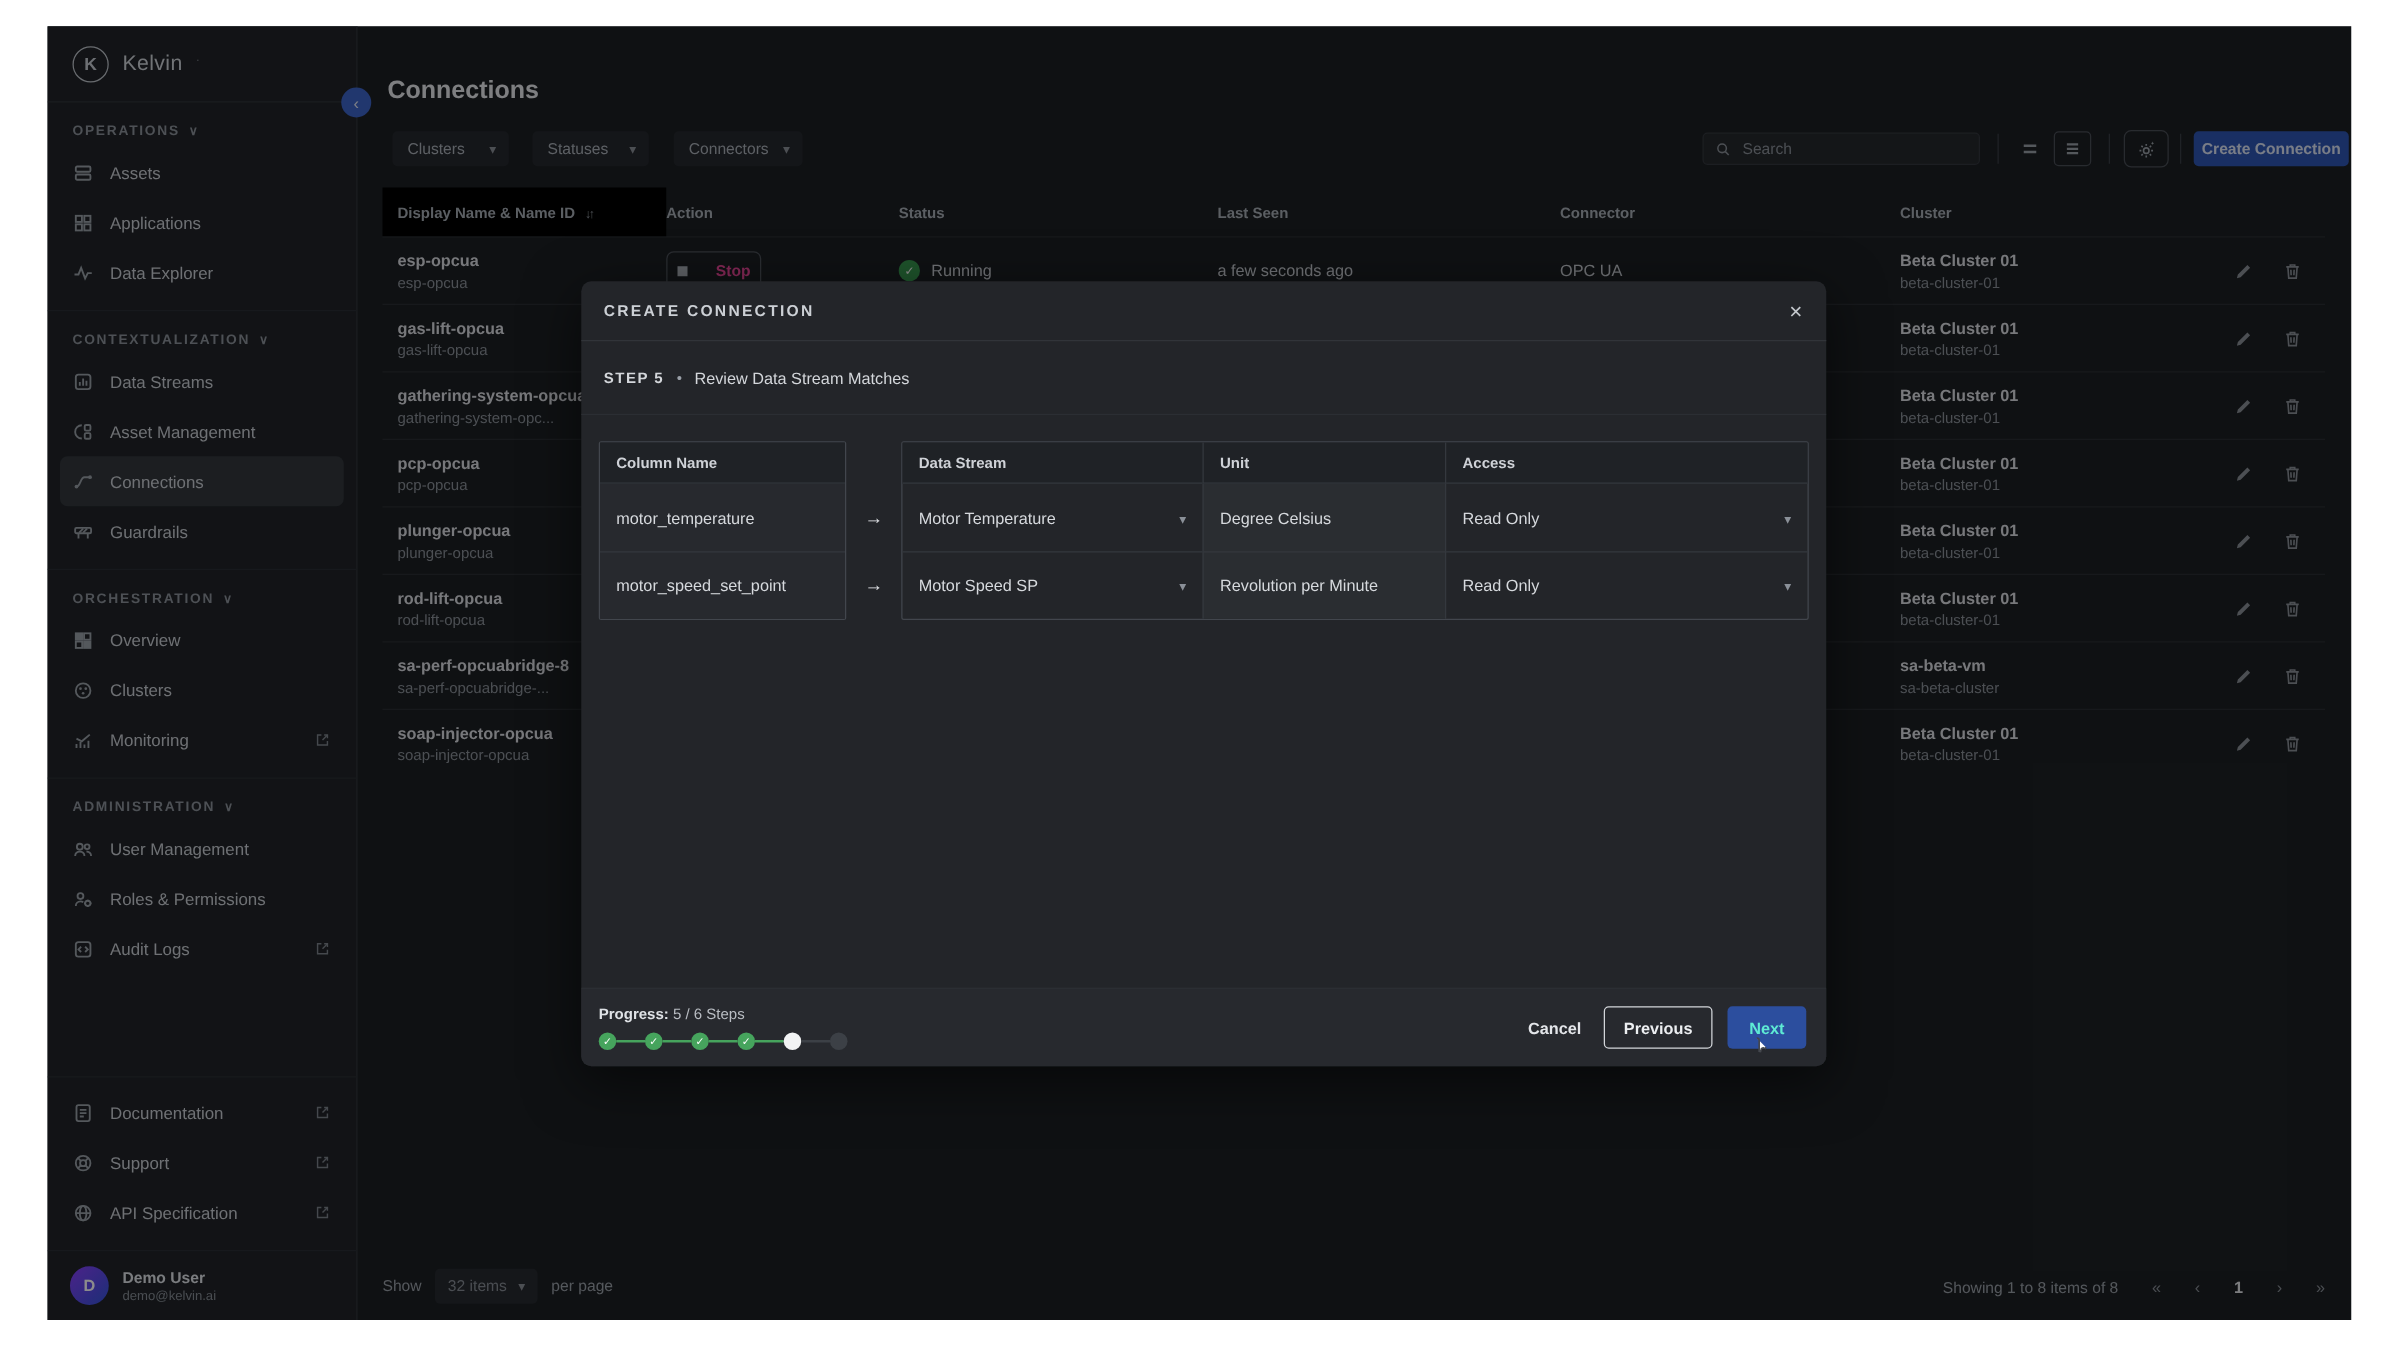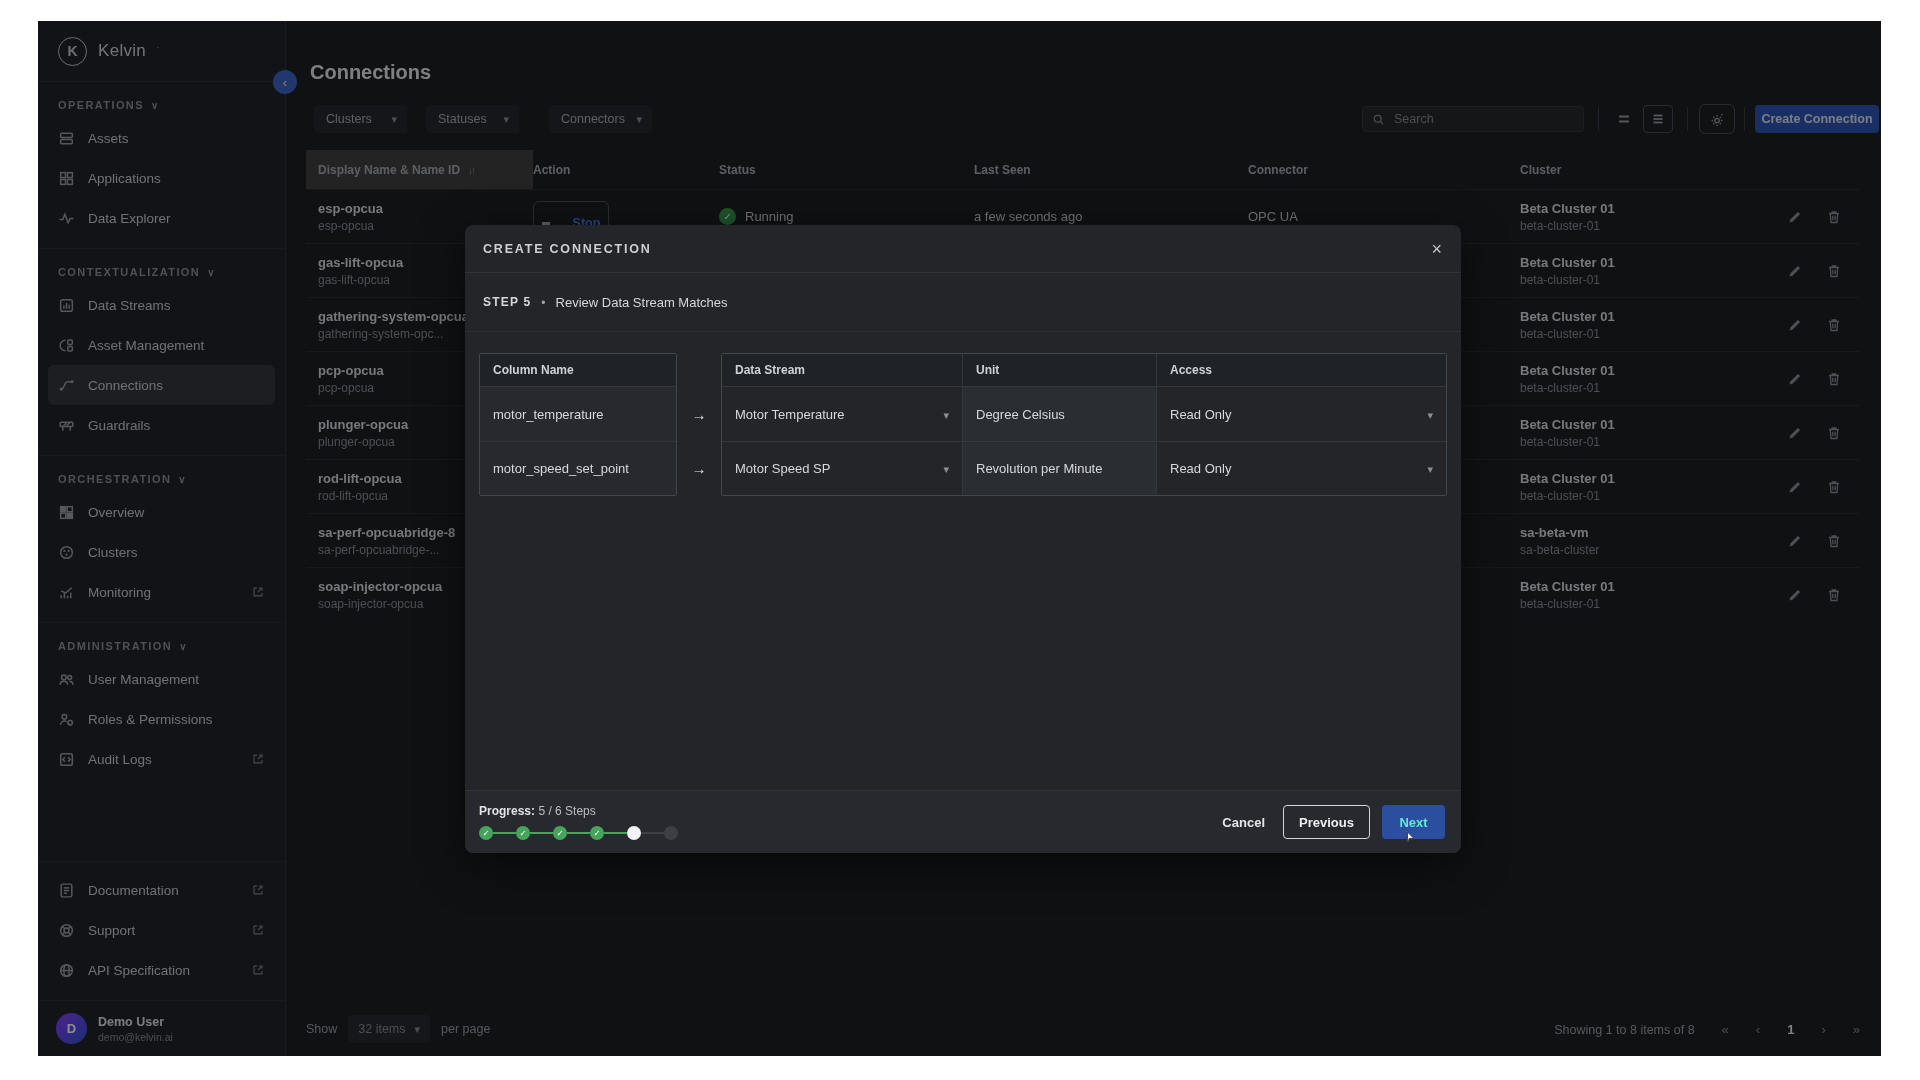--- a/index.html
+++ b/index.html
@@ -45,27 +45,27 @@
   .tglbtn.active{border:1px solid #4a4f57;}
   .tglbtn svg{width:16px;height:16px;}
   .gearbtn{position:absolute;top:-1px;width:36px;height:30px;border:1px solid #4a4f57;background:transparent;border-radius:6px;display:flex;align-items:center;justify-content:center;color:#9aa0a8;cursor:pointer;}
   .gearbtn svg{width:17px;height:17px;}
   .create-btn{position:absolute;left:1470px;top:0;width:124px;height:28px;background:#2f57b4;border:none;border-radius:4px;color:#dce4f6;font-size:12.5px;font-weight:bold;display:flex;align-items:center;justify-content:center;cursor:pointer;}
 
   
   .table{position:absolute;left:21px;right:21px;top:129px;}
   .grid-cols{display:grid;grid-template-columns:227px 186px 255px 274px 272px 245px 1fr;align-items:center;}
   .thead{height:39px;color:#a7adb5;font-size:12px;font-weight:bold;}
-  .th-first{background:#404040;height:100%;display:flex;align-items:center;gap:8px;padding-left:12px;box-sizing:border-box;}
+  .th-first{background:#000000;height:100%;display:flex;align-items:center;gap:8px;padding-left:12px;box-sizing:border-box;}
   .sort-icn::before{content:"\2193\2191";letter-spacing:-2px;font-size:10px;color:#8a9098;}
   .trow{height:53px;border-top:1px solid #2b2e33;color:#c9cdd3;font-size:13px;}
   .cell-name{padding-left:12px;}
   .nm{font-weight:bold;color:#d9dbe0;white-space:nowrap;}
   .sub{color:#8a9098;font-size:12px;margin-top:3px;white-space:nowrap;overflow:hidden;text-overflow:ellipsis;max-width:200px;}
-  .stop-btn{width:76px;height:31px;border:1px solid #4d525a;border-radius:6px;background:transparent;color:#3b82f6;font-size:12.5px;font-weight:bold;display:flex;align-items:flex-end;justify-content:center;gap:23px;cursor:pointer;}
+  .stop-btn{width:76px;height:31px;border:1px solid #4d525a;border-radius:6px;background:transparent;color:#ec4899;font-size:12.5px;font-weight:bold;display:flex;align-items:center;justify-content:center;gap:23px;cursor:pointer;}
   .stop-sq{width:8px;height:8px;background:#a9afb7;}
   .st-wrap{display:flex;align-items:center;gap:9px;}
   .st-circle{width:17px;height:17px;border-radius:50%;background:#37984f;color:#fff;font-size:9.5px;display:flex;align-items:center;justify-content:center;flex:none;}
   .st-circle::before{content:"\2713";}
   .row-actions{display:flex;gap:23px;justify-content:flex-start;padding-left:22px;color:#8a9098;}
   .rab{width:16px;height:16px;background:none;border:none;color:#8a9098;padding:0;cursor:pointer;display:flex;}
   .rab svg{width:16px;height:16px;}
 
   
   .bottombar{position:absolute;left:21px;right:21px;bottom:12px;height:30px;display:flex;align-items:center;color:#9aa0a8;font-size:12.5px;}
@@ -393,21 +393,21 @@
 
     <div class="toolbar">
       <div class="pill" style="left:29px;width:93px;">
         <span>Clusters</span>
           <span class="caret"></span>
       </div>
       <div class="pill" style="left:141px;width:93px;">
         <span>Statuses</span>
           <span class="caret"></span>
       </div>
-      <div class="pill" style="left:264px;width:103px;">
+      <div class="pill" style="left:254px;width:103px;">
         <span>Connectors</span>
           <span class="caret"></span>
       </div>
 
       <div class="search">
         <span class="icn">
             <svg viewBox="0 0 16 16" fill="none" stroke="currentColor" stroke-width="1.5">
               <circle cx="7" cy="7" r="4.2"></circle>
               <line x1="10.2" y1="10.2" x2="13.5" y2="13.5"></line>
             </svg>

